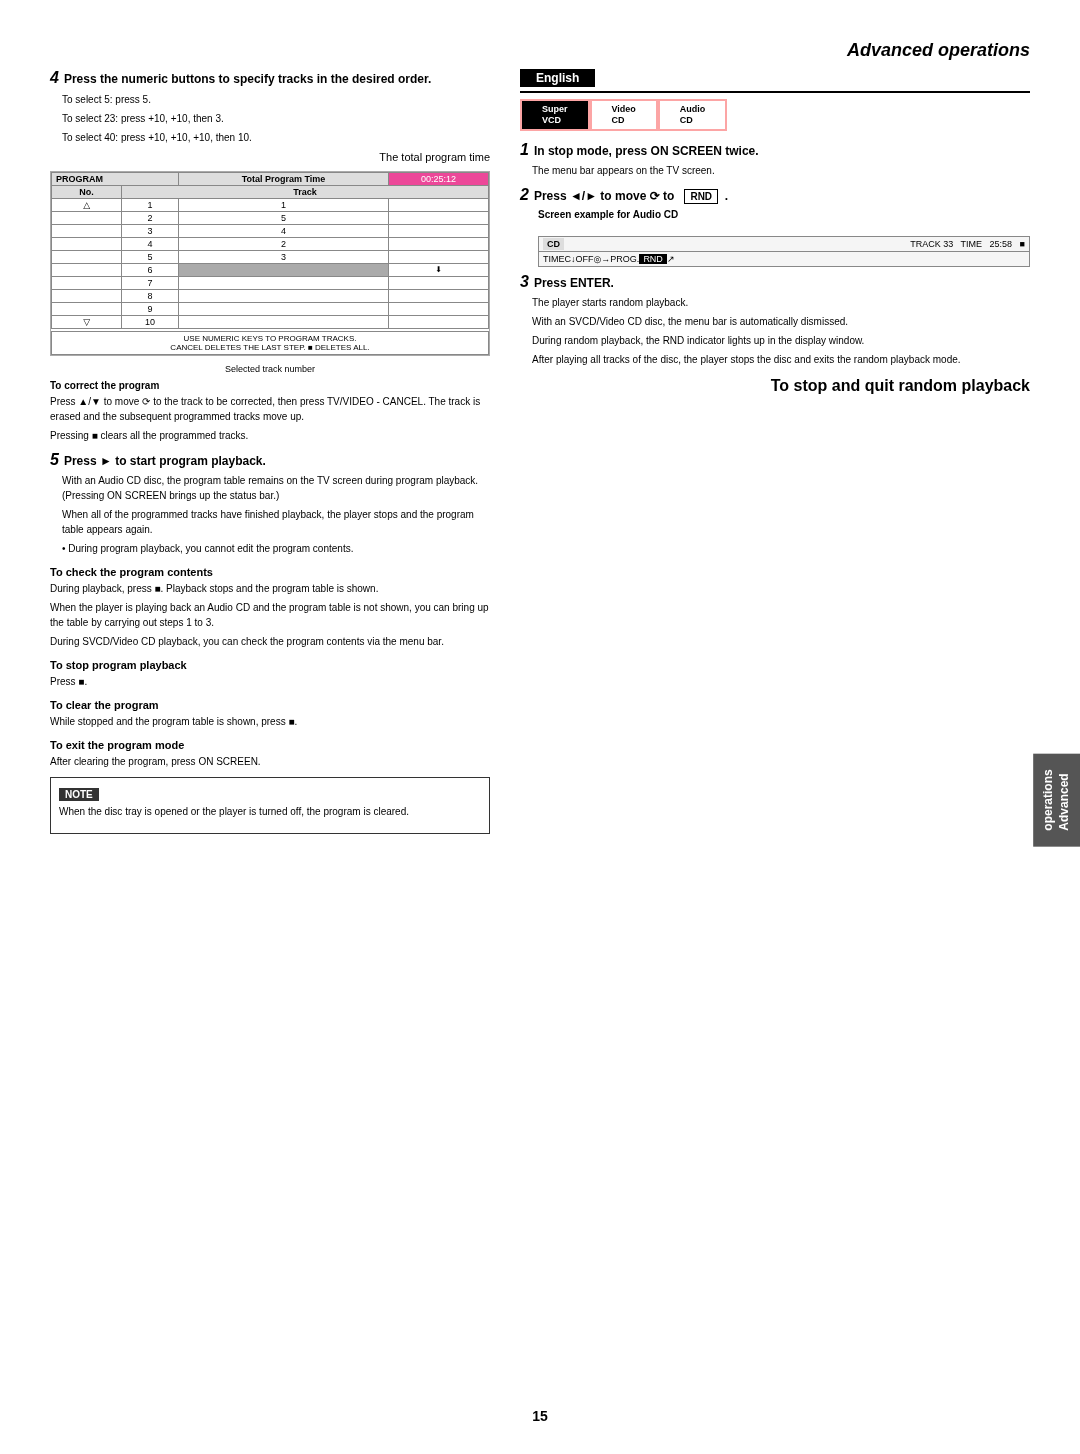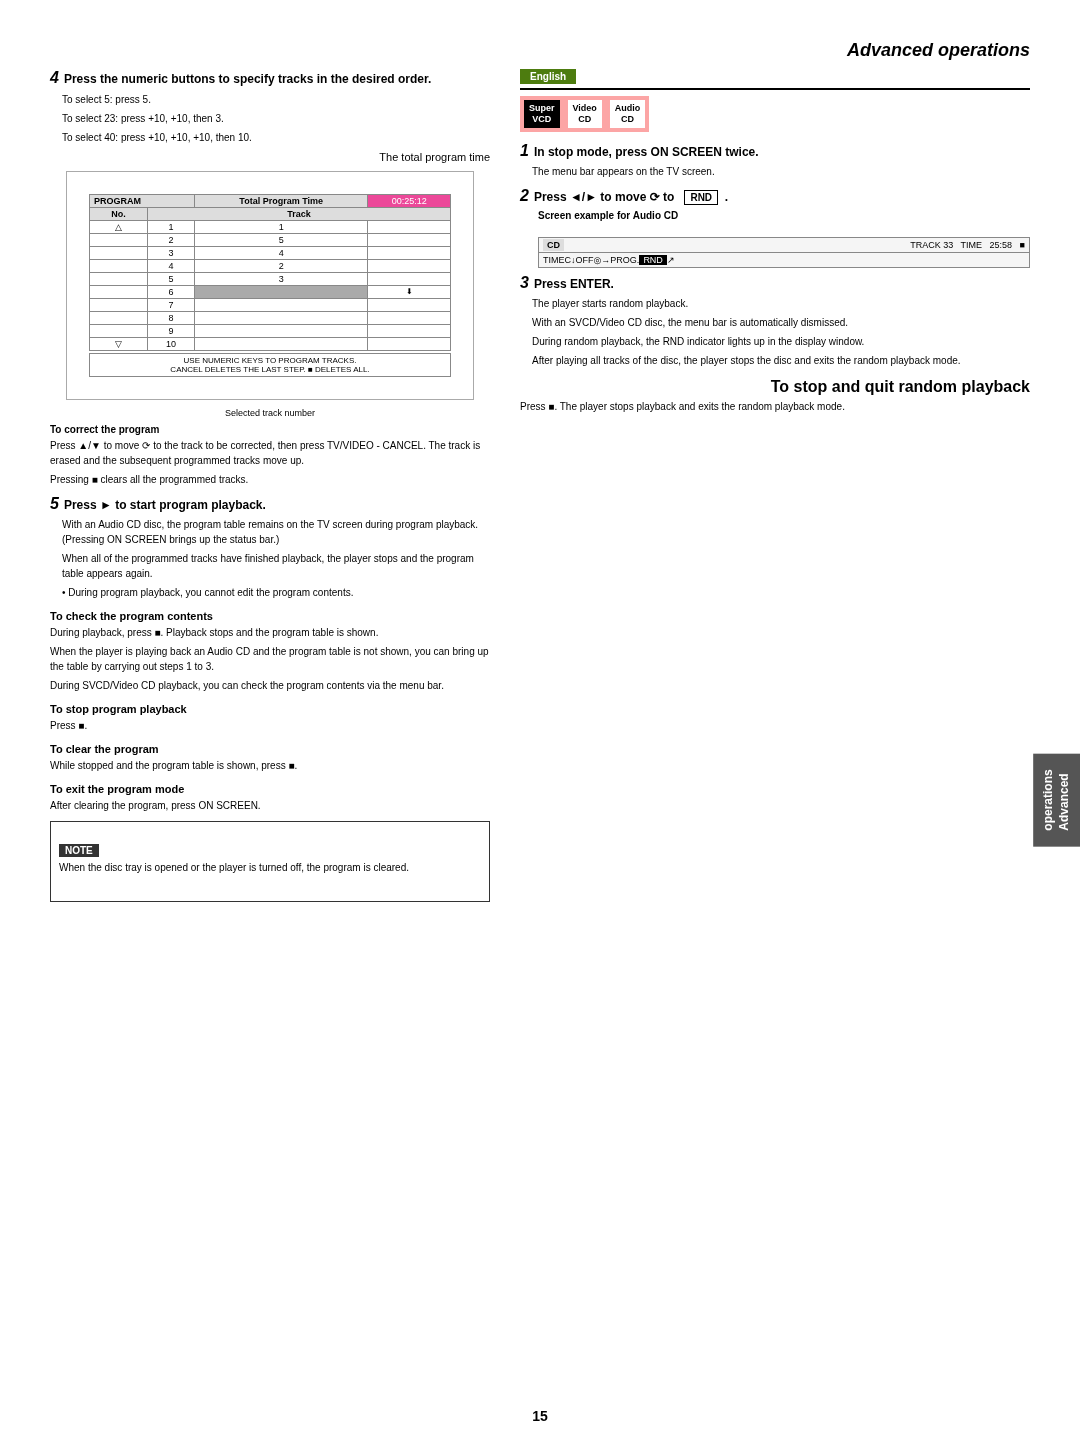--- a/index.html
+++ b/index.html
@@ -60,22 +60,22 @@
       line-height: 1.5;
       margin-bottom: 4px;
       margin-left: 0;
     }
     .indent {
       margin-left: 12px;
     }
     
     .program-table-wrapper {
       border: 1px solid #aaa;
-      margin: 8px 16px;
-      padding: 22px;
+      margin: 8px 0;
+      padding: 0;
       font-size: 9px;
     }
     .prog-table {
       width: 100%;
       border-collapse: collapse;
       font-size: 9px;
     }
     .prog-table th, .prog-table td {
       border: 1px solid #888;
       padding: 1px 4px;
@@ -113,54 +113,53 @@
       background: #333;
       color: #fff;
       padding: 1px 6px;
       font-size: 10px;
       font-weight: bold;
       display: inline-block;
       margin-bottom: 3px;
     }
     .note-container {
       border: 1px solid #333;
-      padding: 22px 8px;
+      padding: 10px 8px;
       margin-top: 8px;
     }
     
     .random-play-title {
       font-size: 22px;
       font-weight: bold;
       border-bottom: 2px solid #000;
       padding-bottom: 4px;
       margin-bottom: 6px;
       display: flex;
       align-items: center;
       justify-content: space-between;
     }
     .english-badge {
-      background: #4d7c0f;
+      background: #000000;
       color: #fff;
-      font-size: 10px;
-      padding: 2px 10px;
+      font-size: 12px;
+      padding: 2px 16px;
       font-weight: bold;
       white-space: nowrap;
     }
     
     .disc-badges {
       display: flex;
       gap: 0;
       margin-bottom: 10px;
     }
     .badge {
-      border: 4px solid #fca5a5;
-      padding: 3px 5px;
+      border: 2px solid #fca5a5;
+      padding: 3px 20px;
       font-size: 9px;
       font-weight: bold;
-      text-align: center;
       line-height: 1.2;
     }
     .badge-supervcd {
       background: #000;
       color: #fff;
     }
     .badge-videocd {
       background: #fff;
       color: #000;
     }
@@ -387,21 +386,20 @@
       <div class="step-row">
         <span class="step-num">3</span>
         <span class="step-text">Press ENTER.</span>
       </div>
       <div class="body-text indent">The player starts random playback.</div>
       <div class="body-text indent">With an SVCD/Video CD disc, the menu bar is automatically dismissed.</div>
       <div class="body-text indent">During random playback, the RND indicator lights up in the display window.</div>
       <div class="body-text indent">After playing all tracks of the disc, the player stops the disc and exits the random playback mode.</div>
 
       <div class="stop-and-quit-heading">To stop and quit random playback</div>
-      <div class="body-text">Press ■. The player stops playback and exits the random playback mode.</div>
 
     </div>
 
   </div>
 
   <div style="
     position: absolute;
     right: 0;
     top: 55%;
     transform: translateY(-50%);

